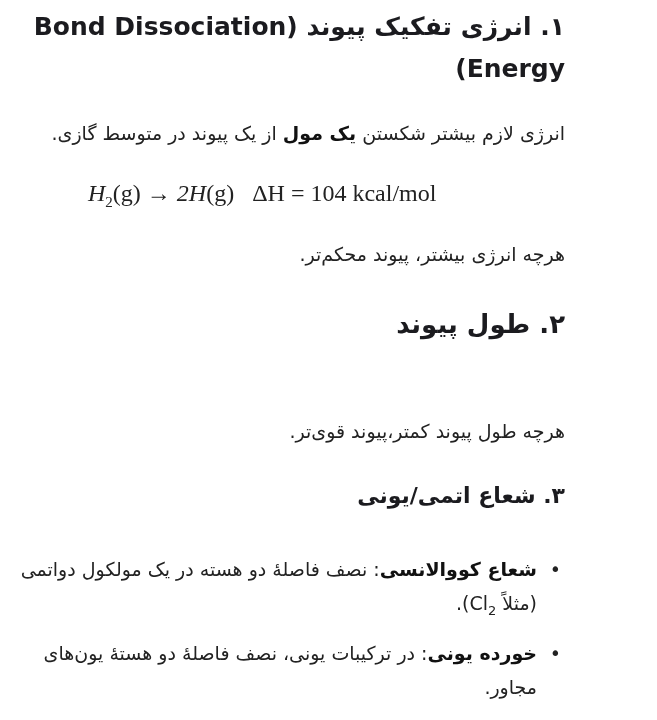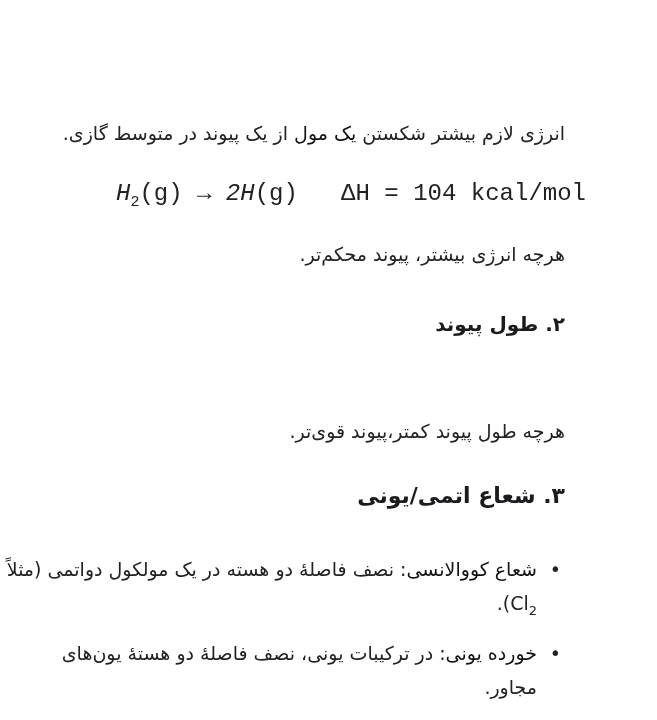--- a/index.html
+++ b/index.html
@@ -1,36 +1,37 @@
 <!DOCTYPE html>
 <html><head>
 <meta charset="utf-8">
 <style>
   html, body { margin:0; padding:0; background:#ffffff; }
   body { width:657px; height:720px; overflow:hidden; font-family:"DejaVu Sans", sans-serif; color:#1f1f1f; }
   .page { position:relative; width:657px; height:720px; direction:rtl; }
   .h { position:absolute; right:92px; font-weight:bold; color:#1b1b1f; }
   .h1 { top:6px; width:560px; font-size:25px; line-height:42px; text-align:right; }
-  .h2 { top:306px; font-size:20px; line-height:36px; }
+  .h2 { top:306px; font-size:26px; line-height:36px; }
   .h3 { top:478px; font-size:22px; line-height:36px; }
   .p { position:absolute; right:92px; font-size:19px; line-height:34px; color:#222; text-align:right; }
-  .math { position:absolute; left:88px; top:180px; direction:ltr; font-family:Liberation Mono, monospace; font-size:24px; color:#222; white-space:nowrap;margin-left:28px; }
+  .math { position:absolute; left:88px; top:180px; direction:ltr; font-family:Liberation Serif, serif; font-size:24px; color:#222; white-space:nowrap; }
   .math i { font-style:italic; }
   .math sub { font-size:15px; }
   .bullet-list { position:absolute; right:92px; width:560px; margin:0; padding:0; list-style:none; }
   .bullet-list li { position:relative; padding-right:28px; font-size:19px; line-height:34px; color:#222; text-align:right; }
   .bullet-list li .dot { position:absolute; right:4px; top:0; font-size:19px; }
-  b { font-weight:normal; color:#111; }
+  b { font-weight:bold; color:#111; }
   sub.cl { font-size:13px; }
 </style>
 </head>
 <body>
 
 <div class="page">
 
+  <div class="h h1">۱. انرژی تفکیک پیوند (Bond Dissociation Energy)</div>
 
   <div class="p" style="top:116px;"><span>انرژی لازم بیشتر شکستن </span><b>یک مول</b><span> از یک پیوند در متوسط گازی.</span></div>
 
   <div class="math"><i>H</i><sub>2</sub><span>(g)</span> <span>→</span> <i>2H</i><span>(g)</span>&nbsp;&nbsp;&nbsp;<span>ΔH</span> <span>=</span> <span>104</span> <span>kcal/mol</span></div>
 
   <div class="p" style="top:237px;">هرچه انرژی بیشتر، پیوند محکم‌تر.</div>
 
   <div class="h h2">۲. طول پیوند</div>
 
   <div class="p" style="top:414px;">هرچه طول پیوند کمتر،پیوند قوی‌تر.</div>

